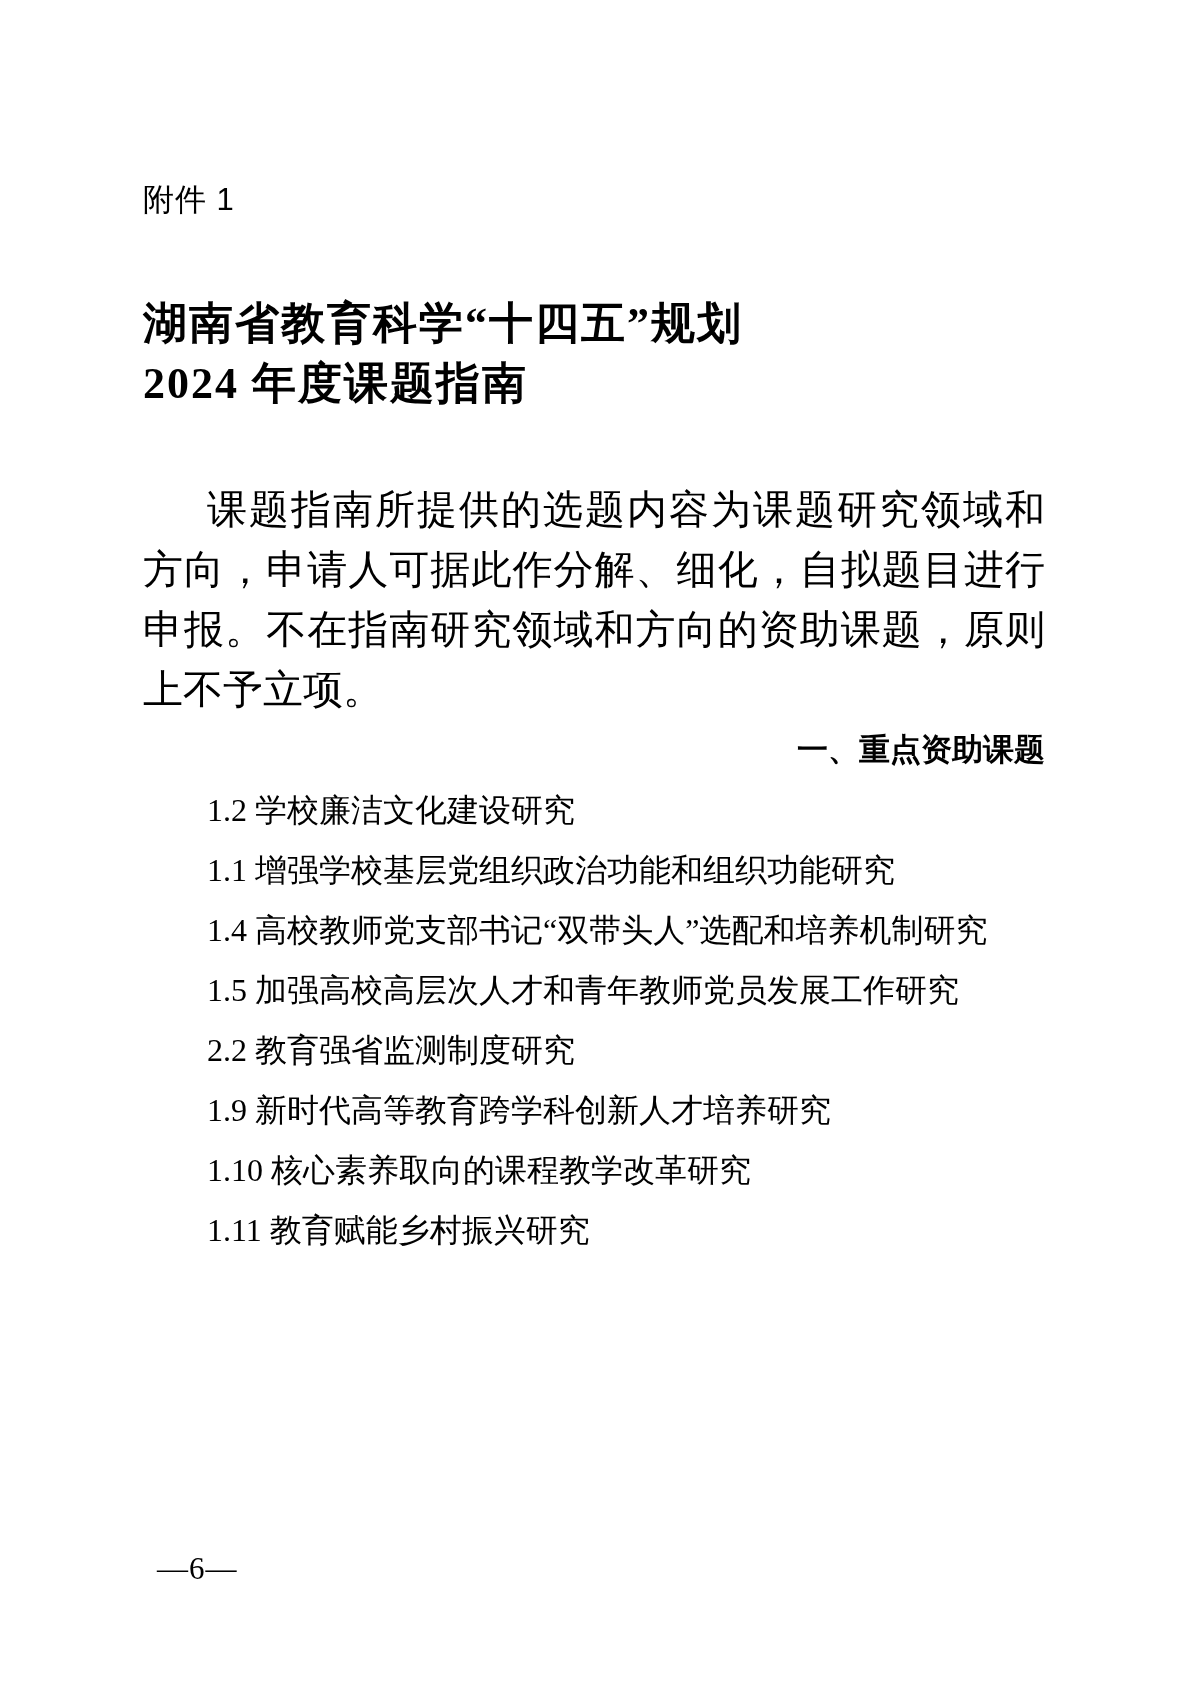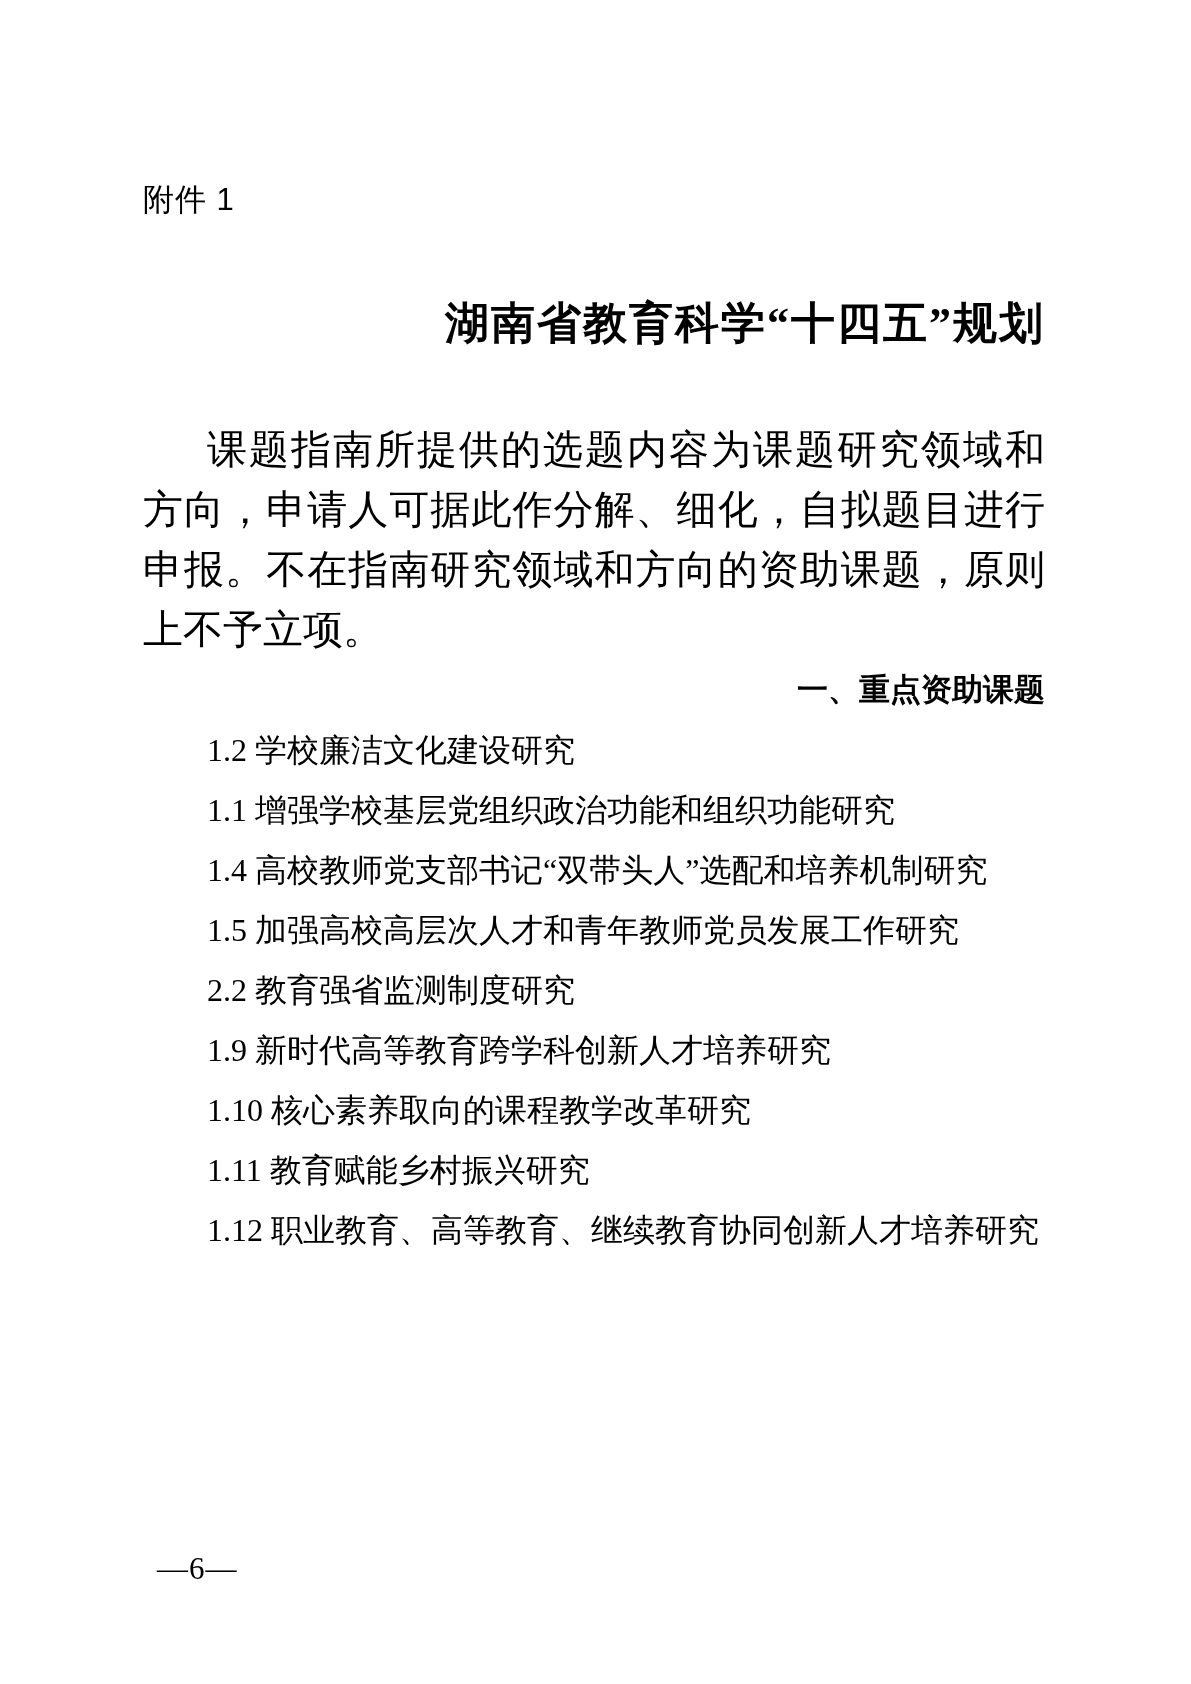--- a/index.html
+++ b/index.html
@@ -26,21 +26,21 @@
     line-height: 40px;
     text-align: left;
     letter-spacing: 1px;
   }
   .doc-title {
     margin-top: 74px;
     font-family: "Liberation Serif", serif;
     font-weight: bold;
     font-size: 44px;
     line-height: 60px;
-    text-align: right;
+    text-align: left;
     letter-spacing: 2px;
   }
   .intro-paragraph {
     margin-top: 66px;
     font-family: "Liberation Serif", serif;
     font-size: 40px;
     line-height: 60px;
     text-indent: 64px;
     text-align: justify;
     text-align-last: left;
@@ -76,32 +76,32 @@
 </head>
 <body>
 
 <div class="page">
   <div class="content">
 
     <div class="attachment-label">附件 1</div>
 
     <h1 class="doc-title">
       <div>湖南省教育科学“十四五”规划</div>
+      <div>2024 年度课题指南</div>
     </h1>
 
     <p class="intro-paragraph">课题指南所提供的选题内容为课题研究领域和方向，申请人可据此作分解、细化，自拟题目进行申报。不在指南研究领域和方向的资助课题，原则上不予立项。</p>
 
     <h2 class="section-heading">一、重点资助课题</h2>
 
     <p class="topic-item">1.2 学校廉洁文化建设研究</p>
     <p class="topic-item">1.1 增强学校基层党组织政治功能和组织功能研究</p>
     <p class="topic-item">1.4 高校教师党支部书记“双带头人”选配和培养机制研究</p>
     <p class="topic-item">1.5 加强高校高层次人才和青年教师党员发展工作研究</p>
     <p class="topic-item">2.2 教育强省监测制度研究</p>
     <p class="topic-item">1.9 新时代高等教育跨学科创新人才培养研究</p>
     <p class="topic-item">1.10 核心素养取向的课程教学改革研究</p>
     <p class="topic-item">1.11 教育赋能乡村振兴研究</p>
-    <p class="topic-item">1.12 职业教育、高等教育、继续教育协同创新人才培养研究</p>
 
   </div>
 
   <div class="page-number">—6—</div>
 </div>
 
 </body></html>

